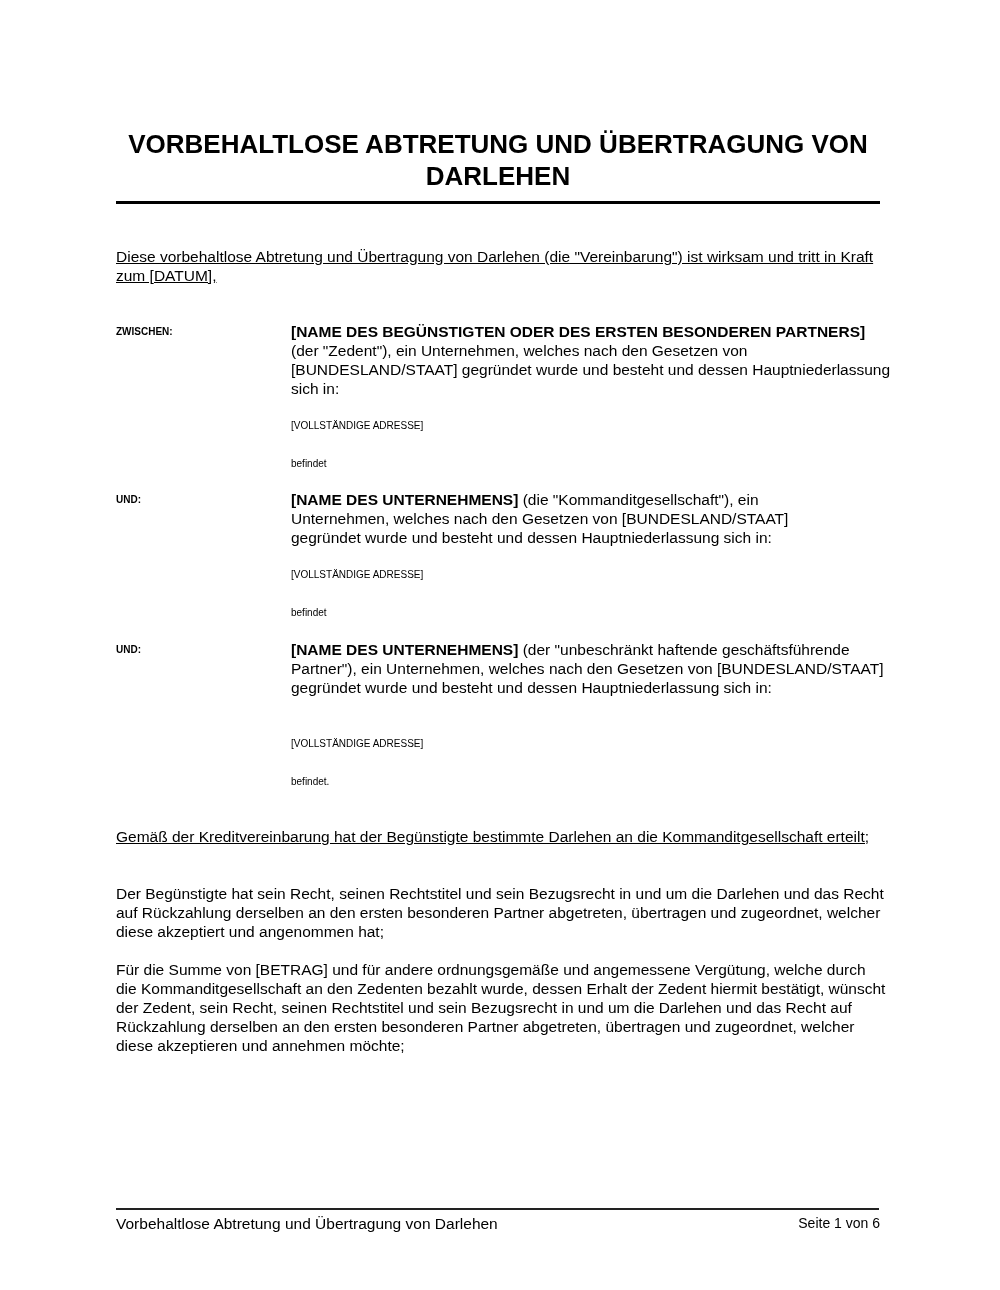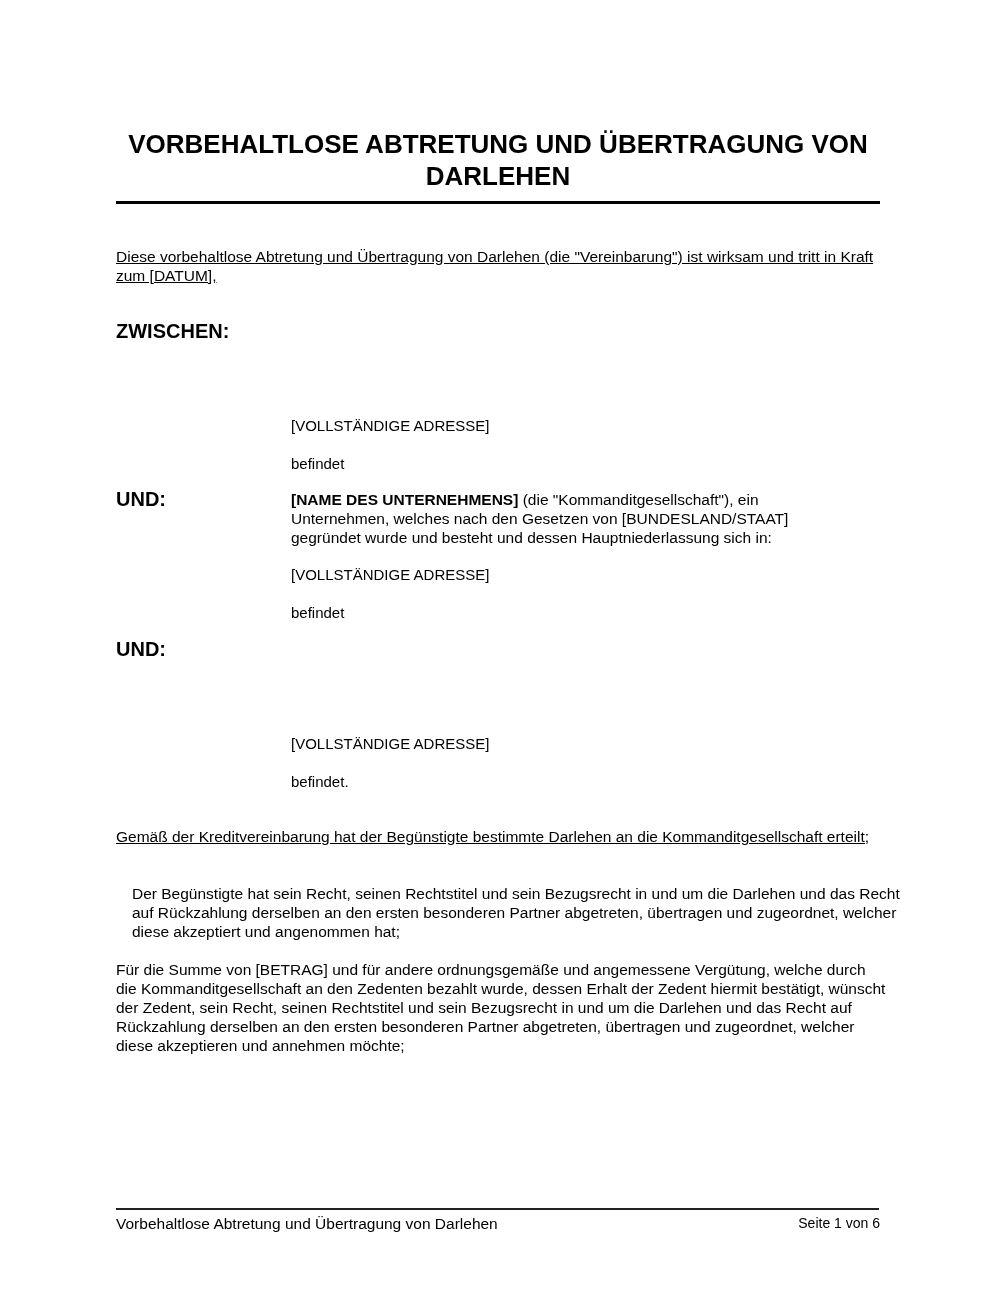--- a/index.html
+++ b/index.html
@@ -15,28 +15,28 @@
     }
     .title-rule {
       position: absolute; left: 116px; width: 764px; top: 201px; height: 3px; background: #000;
     }
     .para {
       position: absolute; left: 116px; width: 770px; margin: 0;
       font-size: 15.5px; line-height: 19px;
     }
     .party-label {
       position: absolute; left: 116px; margin: 0; font-weight: bold;
-      font-size: 20px; line-height: 19px;
+      font-size: 10px; line-height: 19px;
     }
     .party-body {
       position: absolute; left: 291px; width: 600px; margin: 0;
       font-size: 15.5px; line-height: 19px;
     }
     .party-line {
-      position: absolute; left: 291px; margin: 0; font-size: 15px; line-height: 19px;
+      position: absolute; left: 291px; margin: 0; font-size: 10px; line-height: 19px;
     }
     b { font-weight: bold; }
     .footer-rule {
       position: absolute; left: 116px; width: 763px; top: 1208px; height: 2px; background: #222;
     }
     .footer-left {
       position: absolute; left: 116px; top: 1214px; font-size: 15.5px; line-height: 19px;
     }
     .footer-right {
       position: absolute; right: 120px; top: 1214px; font-size: 14px; line-height: 19px;
@@ -46,33 +46,35 @@
 <body>
 
 <div class="page">
 
   <h1 class="title">VORBEHALTLOSE ABTRETUNG UND ÜBERTRAGUNG VON DARLEHEN</h1>
   <div class="title-rule"></div>
 
   <p class="para" style="top:247px;text-decoration:underline;">Diese vorbehaltlose Abtretung und Übertragung von Darlehen (die "Vereinbarung") ist wirksam und tritt in Kraft zum [DATUM],</p>
 
   <p class="party-label" style="top:322px;">ZWISCHEN:</p>
+  <p class="party-body" style="top:322px;"><b>[NAME DES BEGÜNSTIGTEN ODER DES ERSTEN BESONDEREN PARTNERS]</b><span> (der "Zedent"), ein Unternehmen, welches nach den Gesetzen von [BUNDESLAND/STAAT] gegründet wurde und besteht und dessen Hauptniederlassung sich in:</span></p>
   <p class="party-line" style="top:416px;">[VOLLSTÄNDIGE ADRESSE]</p>
   <p class="party-line" style="top:454px;">befindet</p>
 
   <p class="party-label" style="top:490px;">UND:</p>
   <p class="party-body" style="top:490px; width:540px;"><b>[NAME DES UNTERNEHMENS]</b><span> (die "Kommanditgesellschaft"), ein Unternehmen, welches nach den Gesetzen von [BUNDESLAND/STAAT] gegründet wurde und besteht und dessen Hauptniederlassung sich in:</span></p>
   <p class="party-line" style="top:565px;">[VOLLSTÄNDIGE ADRESSE]</p>
   <p class="party-line" style="top:603px;">befindet</p>
 
   <p class="party-label" style="top:640px;">UND:</p>
+  <p class="party-body" style="top:640px;"><b>[NAME DES UNTERNEHMENS]</b><span> (der "unbeschränkt haftende geschäftsführende Partner"), ein Unternehmen, welches nach den Gesetzen von [BUNDESLAND/STAAT] gegründet wurde und besteht und dessen Hauptniederlassung sich in:</span></p>
   <p class="party-line" style="top:734px;">[VOLLSTÄNDIGE ADRESSE]</p>
   <p class="party-line" style="top:772px;text-align:right;">befindet.</p>
 
   <p class="para" style="top:827px;text-decoration:underline;">Gemäß der Kreditvereinbarung hat der Begünstigte bestimmte Darlehen an die Kommanditgesellschaft erteilt;</p>
-  <p class="para" style="top:884px;margin-left:16px;">Der Begünstigte hat sein Recht, seinen Rechtstitel und sein Bezugsrecht in und um die Darlehen und das Recht auf Rückzahlung derselben an den ersten besonderen Partner abgetreten, übertragen und zugeordnet, welcher diese akzeptiert und angenommen hat;</p>
+  <p class="para" style="top:884px;">Der Begünstigte hat sein Recht, seinen Rechtstitel und sein Bezugsrecht in und um die Darlehen und das Recht auf Rückzahlung derselben an den ersten besonderen Partner abgetreten, übertragen und zugeordnet, welcher diese akzeptiert und angenommen hat;</p>
   <p class="para" style="top:960px;">Für die Summe von [BETRAG] und für andere ordnungsgemäße und angemessene Vergütung, welche durch die Kommanditgesellschaft an den Zedenten bezahlt wurde, dessen Erhalt der Zedent hiermit bestätigt, wünscht der Zedent, sein Recht, seinen Rechtstitel und sein Bezugsrecht in und um die Darlehen und das Recht auf Rückzahlung derselben an den ersten besonderen Partner abgetreten, übertragen und zugeordnet, welcher diese akzeptieren und annehmen möchte;</p>
 
   <div class="footer-rule"></div>
   <div class="footer-left">Vorbehaltlose Abtretung und Übertragung von Darlehen</div>
   <div class="footer-right">Seite 1 von 6</div>
 
 </div>
 
 </body></html>

